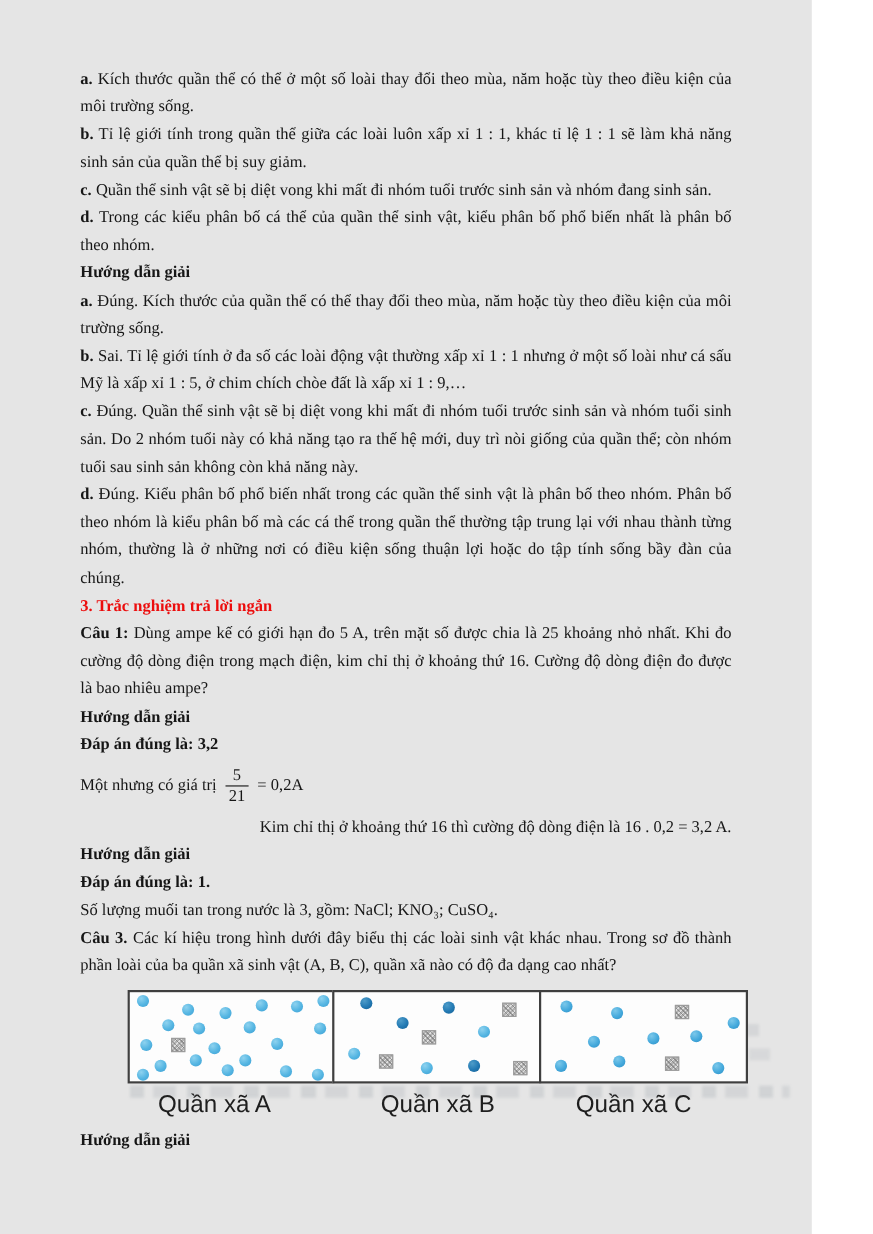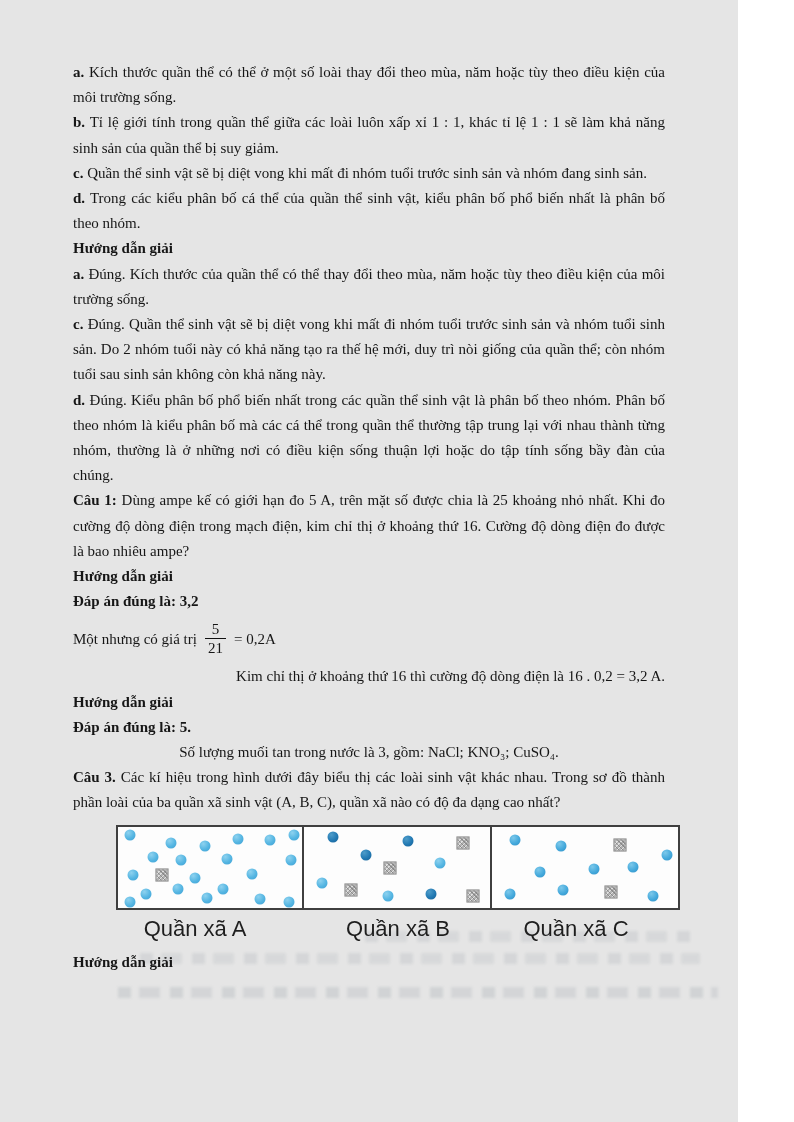--- a/index.html
+++ b/index.html
@@ -88,42 +88,44 @@
   <div class="content">
 
     <p class="para"><span class="lead">a.</span><span> Kích thước quần thể có thể ở một số loài thay đổi theo mùa, năm hoặc tùy theo điều kiện của môi trường sống.</span></p>
     <p class="para"><span class="lead">b.</span><span> Tỉ lệ giới tính trong quần thể giữa các loài luôn xấp xỉ 1 : 1, khác tỉ lệ 1 : 1 sẽ làm khả năng sinh sản của quần thể bị suy giảm.</span></p>
     <p class="para"><span class="lead">c.</span><span> Quần thể sinh vật sẽ bị diệt vong khi mất đi nhóm tuổi trước sinh sản và nhóm đang sinh sản.</span></p>
     <p class="para"><span class="lead">d.</span><span> Trong các kiểu phân bố cá thể của quần thể sinh vật, kiểu phân bố phổ biến nhất là phân bố theo nhóm.</span></p>
 
     <p class="hdg">Hướng dẫn giải</p>
 
     <p class="para"><span class="lead">a.</span><span> Đúng. Kích thước của quần thể có thể thay đổi theo mùa, năm hoặc tùy theo điều kiện của môi trường sống.</span></p>
+    <p class="para"><span class="lead">b.</span><span> Sai. Tỉ lệ giới tính ở đa số các loài động vật thường xấp xỉ 1 : 1 nhưng ở một số loài như cá sấu Mỹ là xấp xỉ 1 : 5, ở chim chích chòe đất là xấp xỉ 1 : 9,…</span></p>
     <p class="para"><span class="lead">c.</span><span> Đúng. Quần thể sinh vật sẽ bị diệt vong khi mất đi nhóm tuổi trước sinh sản và nhóm tuổi sinh sản. Do 2 nhóm tuổi này có khả năng tạo ra thế hệ mới, duy trì nòi giống của quần thể; còn nhóm tuổi sau sinh sản không còn khả năng này.</span></p>
     <p class="para"><span class="lead">d.</span><span> Đúng. Kiểu phân bố phổ biến nhất trong các quần thể sinh vật là phân bố theo nhóm. Phân bố theo nhóm là kiểu phân bố mà các cá thể trong quần thể thường tập trung lại với nhau thành từng nhóm, thường là ở những nơi có điều kiện sống thuận lợi hoặc do tập tính sống bầy đàn của chúng.</span></p>
 
+    <p class="section-heading" id="section3" style="color: rgb(236, 13, 13);">3. Trắc nghiệm trả lời ngắn</p>
 
     <p class="para"><span class="lead">Câu 1:</span><span> Dùng ampe kế có giới hạn đo 5 A, trên mặt số được chia là 25 khoảng nhỏ nhất. Khi đo cường độ dòng điện trong mạch điện, kim chỉ thị ở khoảng thứ 16. Cường độ dòng điện đo được là bao nhiêu ampe?</span></p>
     <p class="hdg">Hướng dẫn giải</p>
     <p class="answer">Đáp án đúng là: 3,2</p>
 
     <div class="work-line">
       <span>Một nhưng có giá trị</span>
       <span class="frac">
         <span class="num">5</span>
         <span class="den">21</span>
       </span>
       <span>= 0,2A</span>
     </div>
 
     <p class="para" style="text-align:right">Kim chỉ thị ở khoảng thứ 16 thì cường độ dòng điện là 16 . 0,2 = 3,2 A.</p>
 
     <p class="hdg">Hướng dẫn giải</p>
-    <p class="answer">Đáp án đúng là: 5.</p>
-    <p class="para" style="text-align:center">Số lượng muối tan trong nước là 3, gồm: NaCl; KNO₃; CuSO₄.</p>
+    <p class="answer">Đáp án đúng là: 1.</p>
+    <p class="para" style="text-align:left">Số lượng muối tan trong nước là 3, gồm: NaCl; KNO₃; CuSO₄.</p>
 
     <p class="para"><span class="lead">Câu 3.</span><span> Các kí hiệu trong hình dưới đây biểu thị các loài sinh vật khác nhau. Trong sơ đồ thành phần loài của ba quần xã sinh vật (A, B, C), quần xã nào có độ đa dạng cao nhất?</span></p>
 
     <div class="figure">
       <div class="panels" id="panels">
           <div class="panel" style="width: 188px; height: 85px;">
             <span class="dot light" style="left: 12px; top: 8px;"></span>
             <span class="dot light" style="left: 53px; top: 16px;"></span>
             <span class="dot light" style="left: 87px; top: 19px;"></span>
             <span class="dot light" style="left: 120px; top: 12px;"></span>

